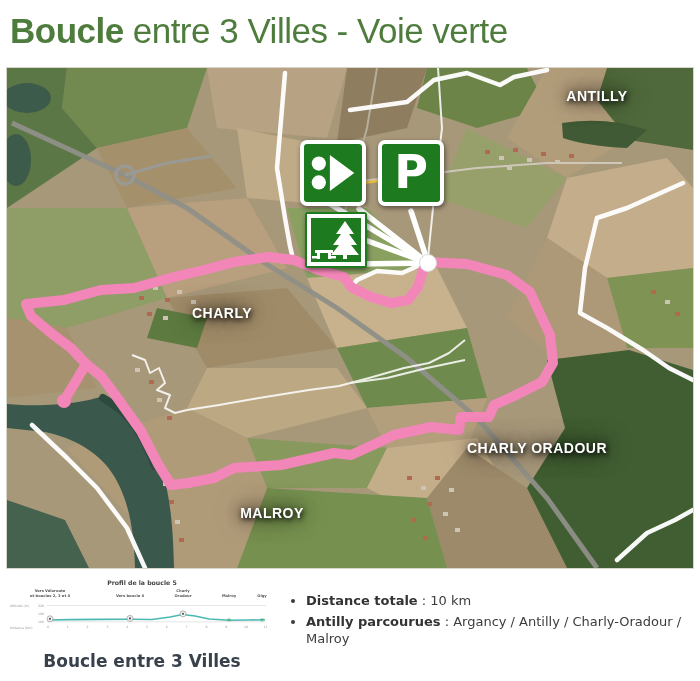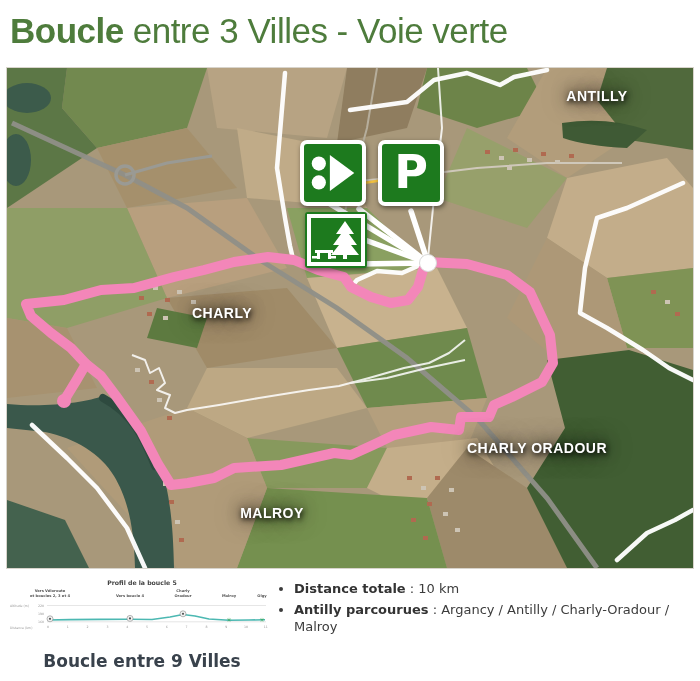--- a/index.html
+++ b/index.html
@@ -21,21 +21,21 @@
     box-shadow:1px 2px 5px rgba(0,0,0,.5);display:flex;align-items:center;justify-content:center;}
   .tile-picnic{border:none;background:#1d7a1e;border-radius:3px;}
   .p-letter{color:#fff;font-weight:bold;font-size:46px;font-family:"DejaVu Sans",sans-serif;line-height:1;margin-top:-3px;}
 
   
   .footer{position:absolute;left:8px;top:576px;width:688px;display:flex;}
   .profile-col{width:272px;}
   .profile-caption{margin-top:7px;text-align:center;font-weight:bold;font-size:17px;color:#39424c;
     font-family:"DejaVu Sans","Liberation Sans",sans-serif;}
   .details-col{margin-left:2px;padding-top:5px;}
-  .details-list{margin:0;padding-left:16px;list-style:disc;color:#222;}
+  .details-list{margin:12px;padding-left:16px;list-style:disc;color:#222;}
   .details-list li{font-size:13px;color:#3c3c3c;margin-bottom:5px;line-height:1.25;}
   .details-list .lbl{font-weight:bold;color:#333;}
 </style>
 </head>
 <body>
 
 <div class="page">
 
   <div class="header">
     <div class="title">
@@ -270,21 +270,21 @@
           <text x="119.2" y="52">4</text>
           <text x="139" y="52">5</text>
           <text x="158.8" y="52">6</text>
           <text x="178.6" y="52">7</text>
           <text x="198.4" y="52">8</text>
           <text x="218.2" y="52">9</text>
           <text x="238" y="52">10</text>
           <text x="257.8" y="52">11</text>
         </g>
       </svg>
-      <div class="profile-caption">Boucle entre 9 Villes</div>
+      <div class="profile-caption">Boucle entre 3 Villes</div>
     </div>
 
     <div class="details-col">
       <ul class="details-list">
         <li><span class="lbl">Distance totale</span><span> : </span><span>10 km</span></li>
         <li><span class="lbl">Antilly parcourues</span><span> : </span><span>Argancy / Antilly / Charly-Oradour / Malroy</span></li>
       </ul>
     </div>
   </div>
 

